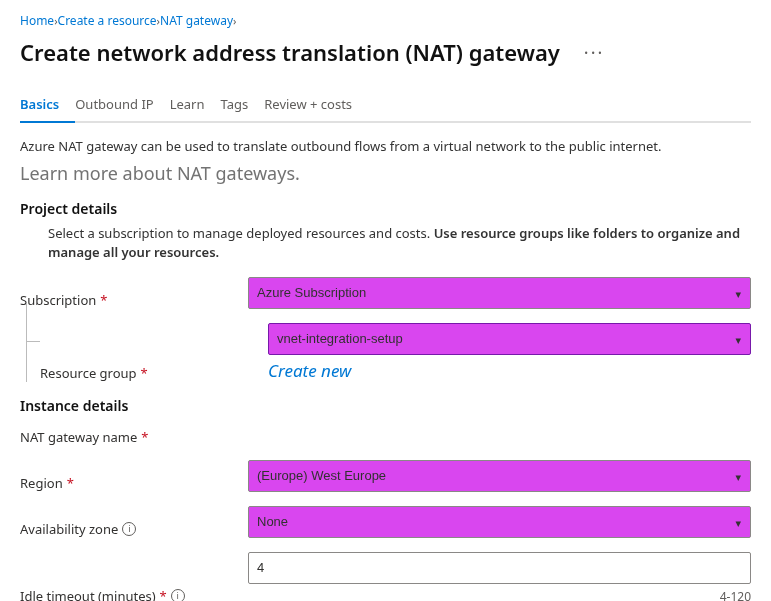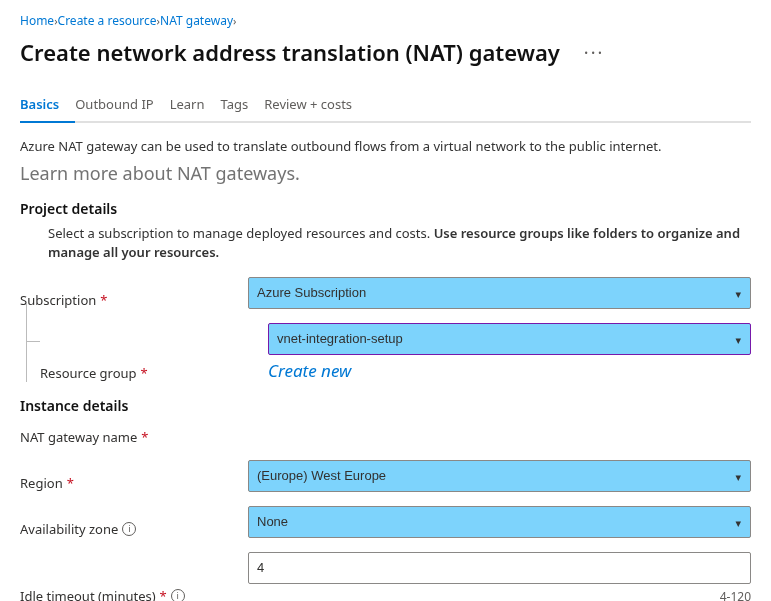--- a/index.html
+++ b/index.html
@@ -153,21 +153,21 @@
 
     .input-col {
       flex: 1;
     }
 
     .dropdown {
       width: 100%;
       height: 32px;
       border: 1px solid #8a8886;
       border-radius: 2px;
-      background: #7dd3fc;
+      background: #d946ef;
       padding: 0 32px 0 8px;
       font-size: 13px;
       color: #323130;
       appearance: none;
       -webkit-appearance: none;
       cursor: pointer;
       position: relative;
     }
     .select-wrapper {
       position: relative;

